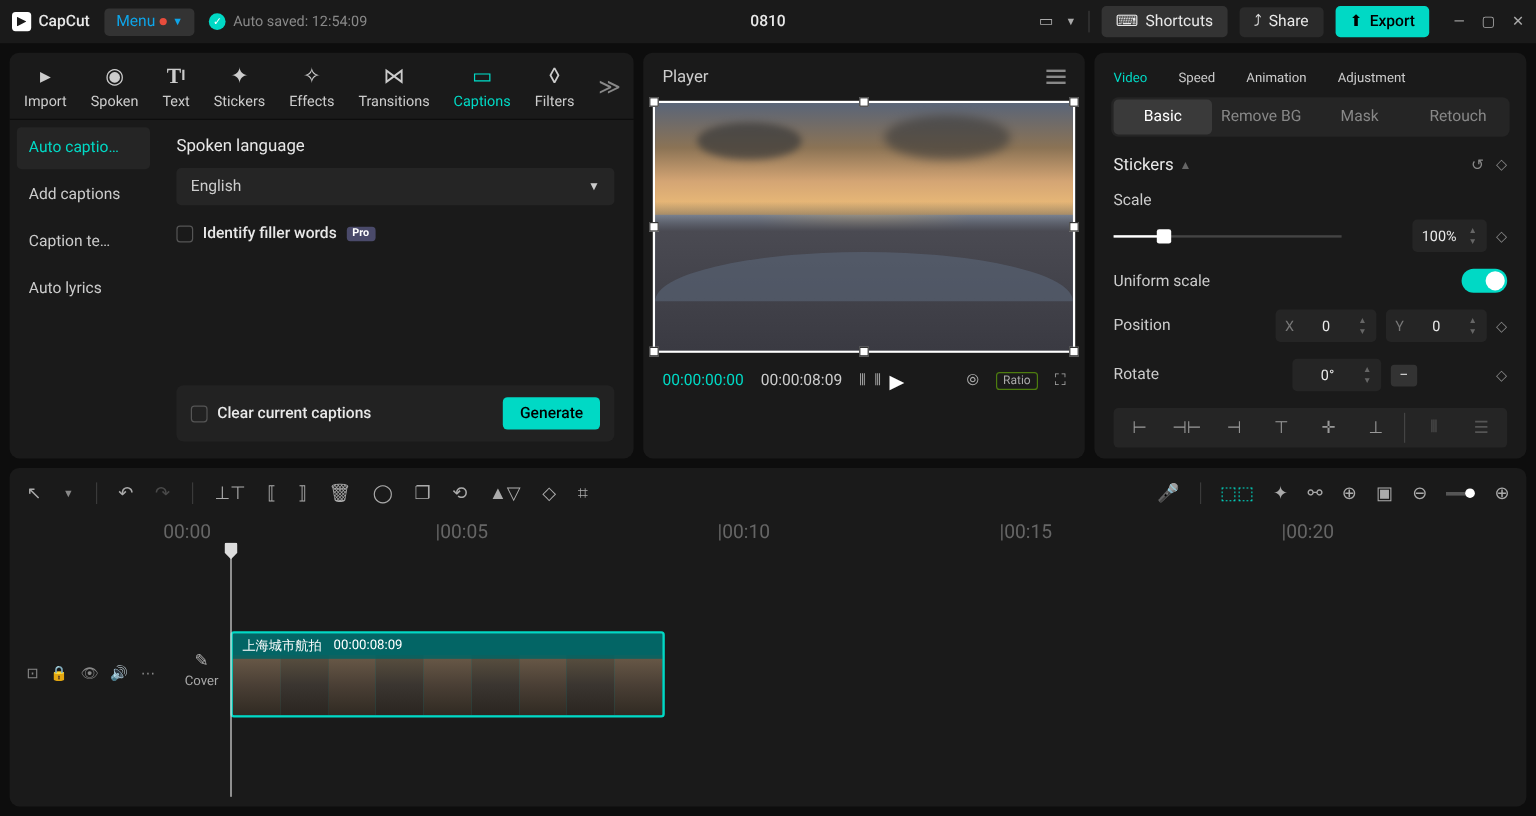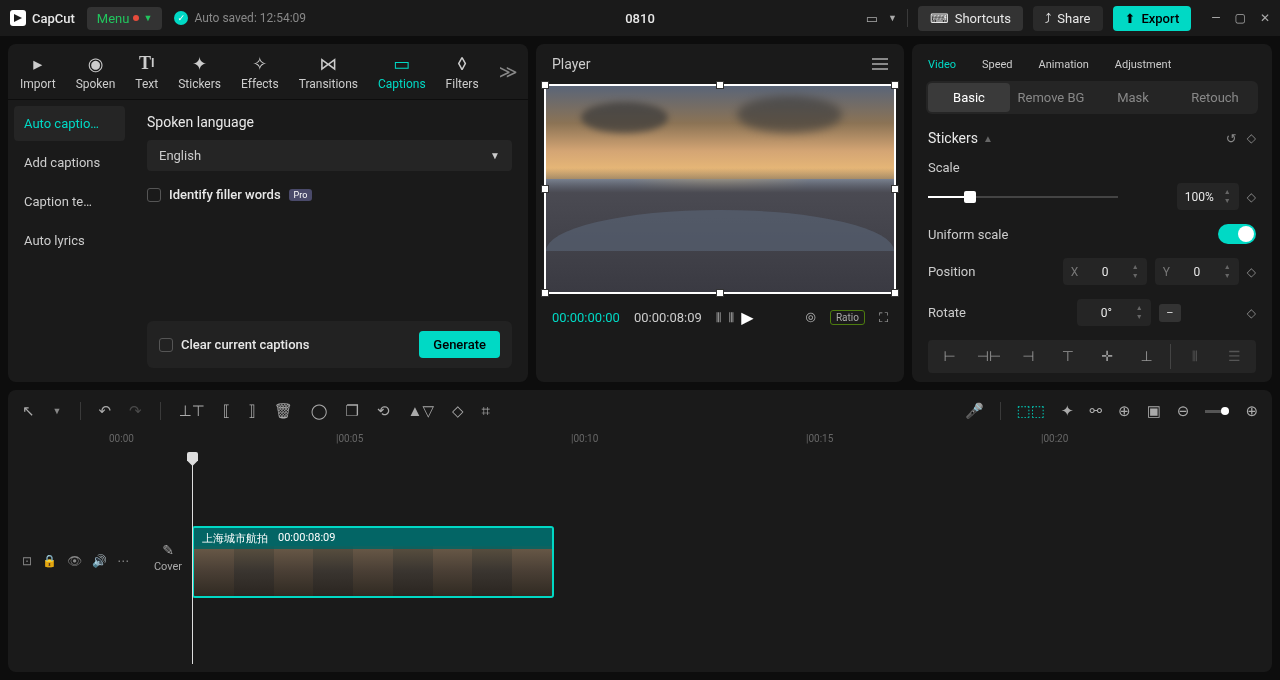--- a/index.html
+++ b/index.html
@@ -2,21 +2,21 @@
 <html><head>
 <meta charset="utf-8">
 <style>
 *{margin:0;padding:0;box-sizing:border-box;font-family:-apple-system,BlinkMacSystemFont,"Segoe UI",Roboto,sans-serif}
 body{background:#0d0d0d;color:#e8e8e8;width:1280px;height:680px;overflow:hidden;font-size:13px}
 .app{display:flex;flex-direction:column;height:100%}
 .titlebar{height:36px;background:#1a1a1a;display:flex;align-items:center;padding:0 10px;gap:12px}
 .logo{display:flex;align-items:center;gap:6px;font-weight:500;font-size:13px}
 .logo-icon{width:16px;height:16px;background:#fff;border-radius:3px;position:relative}
 .logo-icon::before{content:"";position:absolute;width:8px;height:8px;background:#1a1a1a;top:4px;left:4px;clip-path:polygon(0 0,100% 50%,0 100%)}
-.menu-btn{background:#333;color:#22c55e;padding:4px 10px;border-radius:4px;cursor:pointer;display:flex;align-items:center;gap:4px;font-size:13px}
+.menu-btn{background:#333;color:#0ea5e9;padding:4px 10px;border-radius:4px;cursor:pointer;display:flex;align-items:center;gap:4px;font-size:13px}
 .dot{width:6px;height:6px;border-radius:50%;background:#e74c3c}
 .autosave{display:flex;align-items:center;gap:6px;color:#888;font-size:12px}
 .check{width:14px;height:14px;background:#00d9c5;border-radius:50%;display:flex;align-items:center;justify-content:center;color:#fff;font-size:9px}
 .title{position:absolute;left:50%;transform:translateX(-50%);font-size:13px;font-weight:500}
 .titlebar-right{margin-left:auto;display:flex;align-items:center;gap:10px}
 .tb-btn{background:#2a2a2a;padding:5px 12px;border-radius:4px;cursor:pointer;display:flex;align-items:center;gap:6px;font-size:13px}
 .tb-btn.solid{background:#333}
 .tb-btn.export{background:#00d9c5;color:#000;font-weight:500}
 .win-controls{display:flex;gap:14px;margin-left:10px;color:#aaa}
 .win-btn{cursor:pointer;font-size:12px}
@@ -30,21 +30,21 @@
 .chev{margin-left:auto;color:#888;font-size:18px;cursor:pointer}
 .left-body{flex:1;display:flex}
 .side-tabs{width:123px;padding:6px;display:flex;flex-direction:column;gap:4px}
 .side-tab{padding:10px 10px;border-radius:4px;cursor:pointer;color:#ccc;font-size:13px;white-space:nowrap;overflow:hidden;text-overflow:ellipsis}
 .side-tab.active{background:#252525;color:#00d9c5}
 .caption-form{flex:1;padding:14px 16px;display:flex;flex-direction:column}
 .form-label{font-size:14px;color:#e8e8e8;margin-bottom:10px}
 .select{background:#252525;border-radius:4px;padding:8px 12px;display:flex;justify-content:space-between;align-items:center;cursor:pointer;color:#ccc;font-size:13px;margin-bottom:16px}
 .cb-row{display:flex;align-items:center;gap:8px;font-size:13px;color:#e8e8e8}
 .checkbox{width:14px;height:14px;border:1.5px solid #555;border-radius:3px;cursor:pointer}
-.pro{background:#4a4a6a;color:#fff;font-size:9px;padding:1px 5px;border-radius:3px;font-weight:400}
+.pro{background:#4a4a6a;color:#fff;font-size:9px;padding:1px 5px;border-radius:3px;font-weight:700}
 .form-footer{margin-top:auto;background:#222;border-radius:6px;padding:10px 12px;display:flex;align-items:center;justify-content:space-between}
 .gen-btn{background:#00d9c5;color:#000;padding:6px 14px;border-radius:4px;cursor:pointer;font-size:13px;font-weight:500}
 .player-panel{flex:1;min-width:0}
 .player-head{padding:12px 16px;display:flex;justify-content:space-between;align-items:center;color:#ccc;font-size:14px}
 .burger{display:flex;flex-direction:column;gap:3px;cursor:pointer}
 .burger span{width:16px;height:2px;background:#888}
 .preview{margin:0 8px;position:relative;height:210px;border:2px solid #fff;background:linear-gradient(180deg,#4a5568 0%,#2d3748 15%,#f6ad55 32%,#ed8936 38%,#a0aec0 45%,#718096 55%,#4a5568 70%,#2d3748 100%)}
 .preview::before{content:"";position:absolute;inset:0;background:radial-gradient(ellipse at 50% 30%,rgba(255,220,150,0.8) 0%,transparent 40%)}
 .sky{position:absolute;top:0;left:0;right:0;height:45%;background:linear-gradient(180deg,#5a6578 0%,#8b7355 40%,#d4a574 70%,#f0c078 100%)}
 .clouds{position:absolute;top:8%;left:10%;width:25%;height:15%;background:#3a3a3a;border-radius:50%;filter:blur(3px);opacity:0.7}
@@ -88,21 +88,21 @@
 .align-row{display:flex;gap:4px;background:#252525;border-radius:4px;padding:4px;margin-top:6px}
 .align-btn{flex:1;text-align:center;padding:4px;cursor:pointer;color:#999;font-size:14px}
 .align-sep{width:1px;background:#444;margin:0 2px}
 .timeline-section{background:#1a1a1a;margin:0 8px 8px;border-radius:8px;padding:8px 0}
 .tl-toolbar{display:flex;align-items:center;padding:4px 14px 10px;gap:18px;color:#aaa}
 .tl-sep{width:1px;height:18px;background:#3a3a3a}
 .tl-right{margin-left:auto;display:flex;align-items:center;gap:16px}
 .tl-btn{cursor:pointer;font-size:15px}
 .tl-btn.disabled{color:#4a4a4a}
 .tl-btn.active{color:#00d9c5}
-.ruler{position:relative;height:22px;margin-left:93px;color:#666;font-size:10px}
+.ruler{position:relative;height:22px;margin-left:120px;color:#666;font-size:16px}
 .ruler-mark{position:absolute;top:3px}
 .playhead{position:absolute;left:184px;top:0;bottom:0;width:1px;background:#ddd;z-index:5}
 .playhead::before{content:"";position:absolute;top:-2px;left:-5px;width:11px;height:14px;background:#ddd;border-radius:2px 2px 0 0;clip-path:polygon(0 0,100% 0,100% 60%,50% 100%,0 60%)}
 .tracks{position:relative;height:210px;margin-top:2px}
 .track-ctrl{position:absolute;left:0;width:136px;top:100px;display:flex;align-items:center;gap:10px;padding:0 14px;color:#888;font-size:12px}
 .cover-btn{position:absolute;left:142px;top:88px;width:36px;text-align:center;color:#aaa;font-size:11px}
 .cover-icon{display:block;font-size:14px;margin-bottom:2px}
 .clip{position:absolute;left:184px;top:72px;width:362px;height:72px;background:#1a6b6b;border:2px solid #00d9c5;border-radius:3px;overflow:hidden}
 .clip-label{position:absolute;top:0;left:0;right:0;background:rgba(0,100,100,0.85);padding:3px 8px;font-size:11px;color:#fff;display:flex;gap:10px}
 .clip-thumbs{position:absolute;top:18px;left:0;right:0;bottom:0;display:flex}

